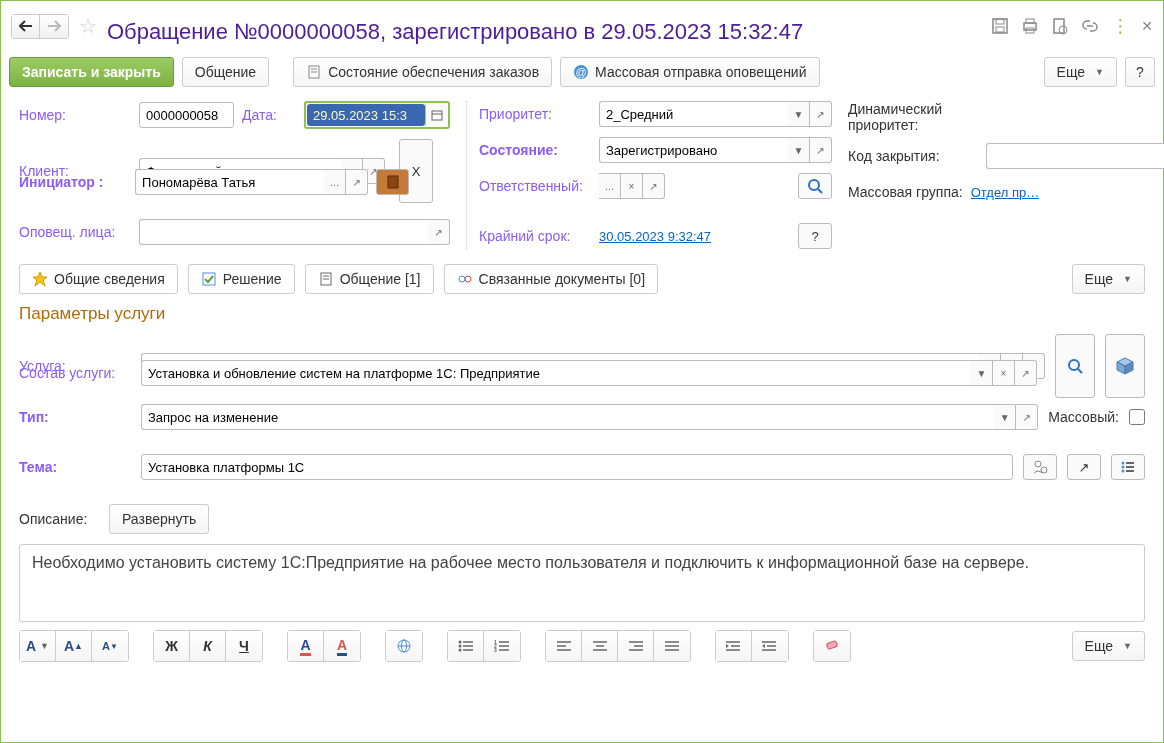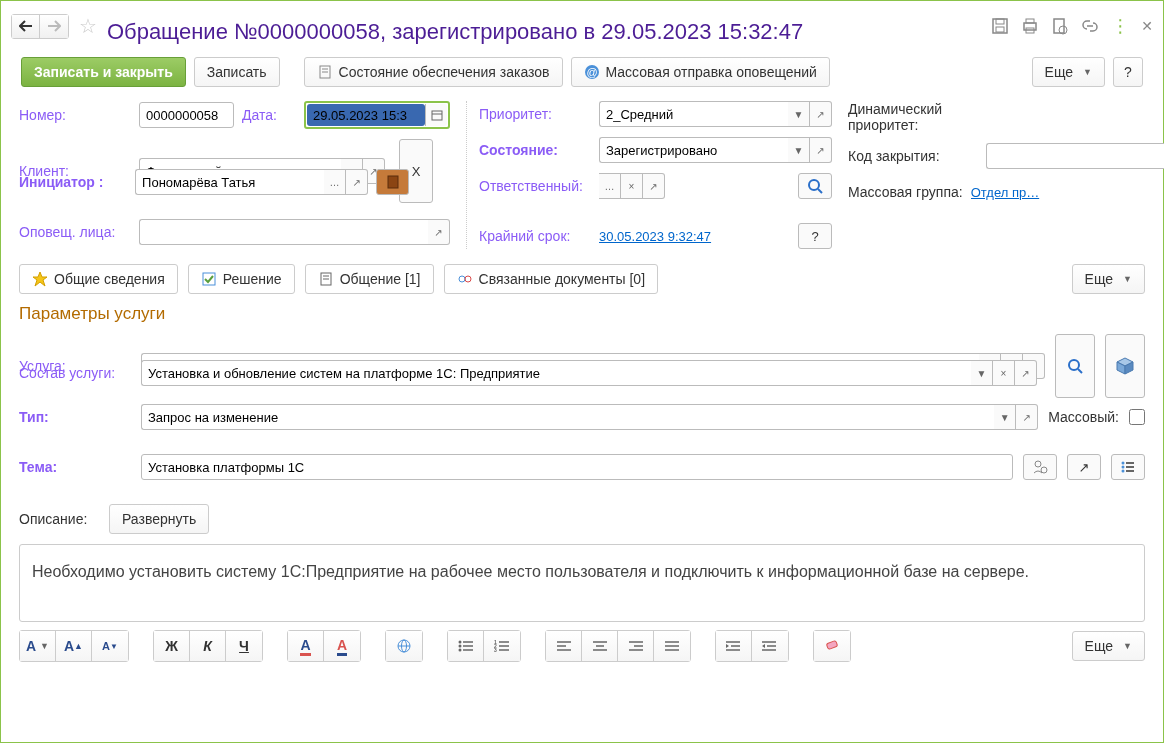--- a/index.html
+++ b/index.html
@@ -6,50 +6,50 @@
 body { background: #fff; font-size: 13px; color: #333; }
 .window { width: 1164px; height: 743px; border: 1px solid #8bc34a; display: flex; flex-direction: column; }
 .titlebar { display: flex; align-items: center; padding: 6px 10px; gap: 6px; }
 .nav-group { display: flex; border: 1px solid #ccc; border-radius: 3px; }
 .nav-btn { width: 28px; height: 23px; display: flex; align-items: center; justify-content: center; background: linear-gradient(#fff,#f0f0f0); cursor: pointer; border-right: 1px solid #ccc; }
 .nav-btn:last-child { border-right: none; }
 .star-icon { font-size: 20px; color: #ccc; margin: 0 4px; }
 .title-text { font-size: 22px; color: #4c1d95; flex: 1; white-space: nowrap; overflow: hidden; margin-top: 12px; }
 .title-icons { display: flex; gap: 12px; color: #888; font-size: 16px; align-items: center; }
 .title-icons span { cursor: pointer; }
-.toolbar { display: flex; align-items: center; padding: 6px 20px; gap: 8px; }
+.toolbar { display: flex; align-items: center; padding: 6px 8px; gap: 8px; }
 .btn { height: 30px; padding: 0 12px; border: 1px solid #ccc; border-radius: 3px; background: linear-gradient(#fff,#f5f5f5); display: inline-flex; align-items: center; gap: 6px; cursor: pointer; font-size: 14px; color: #333; }
 .btn-primary { background: linear-gradient(#9ccc65,#7cb342); color: #fff; border-color: #689f38; font-weight: bold; }
 .btn-icon { width: 30px; justify-content: center; padding: 0; }
 .spacer { flex: 1; }
 .form-area { padding: 8px 18px; display: flex; gap: 16px; border-bottom: 1px dotted transparent; }
 .form-col { display: flex; flex-direction: column; gap: 10px; }
 .col1 { width: 440px; }
 .col2 { width: 380px; border-left: 1px dotted #ccc; padding-left: 12px; }
 .col3 { flex: 1; }
 .form-row { display: flex; align-items: center; gap: 8px; min-height: 26px; }
 .label { width: 112px; font-size: 14px; color: #8b5cf6; }
 .label-narrow { width: 54px; }
 .input { height: 26px; border: 1px solid #bbb; border-radius: 3px; padding: 0 6px; font-size: 13px; background: #fff; flex: 1; min-width: 0; }
-.input-sel { background: #3968b0; color: #000000; }
+.input-sel { background: #3968b0; color: #fef9c3; }
 .combo { display: flex; flex: 1; }
 .combo .input { border-radius: 3px 0 0 3px; border-right: none; }
 .combo-btn { width: 22px; height: 26px; border: 1px solid #bbb; border-left: none; background: #fafafa; display: flex; align-items: center; justify-content: center; font-size: 10px; color: #666; cursor: pointer; }
 .combo-btn.last { border-radius: 0 3px 3px 0; }
 .sq-btn { width: 34px; height: 26px; border: 1px solid #bbb; border-radius: 3px; background: #fafafa; display: flex; align-items: center; justify-content: center; cursor: pointer; }
 .sq-btn.tall { height: 64px; }
 .sq-btn.vtall { height: 64px; width: 40px; }
 .date-highlight { border: 2px solid #8bc34a; border-radius: 3px; padding: 1px; display: flex; }
 .link { color: #0066cc; text-decoration: underline; cursor: pointer; }
 .tabs-row { display: flex; align-items: center; padding: 6px 18px; gap: 10px; }
 .tab-btn { height: 30px; padding: 0 12px; border: 1px solid #ccc; border-radius: 3px; background: #fff; display: inline-flex; align-items: center; gap: 6px; cursor: pointer; font-size: 14px; }
 .sect-title { color: #b36b00; font-size: 17px; padding: 4px 18px; }
 .wide-row { padding: 6px 18px; display: flex; align-items: center; gap: 10px; }
 .wide-row .label { width: 112px; }
-.desc-box { margin: 4px 18px; border: 1px solid #ccc; border-radius: 3px; padding: 15px 12px; font-size: 16px; color: #444; line-height: 1.5; height: 78px; }
+.desc-box { margin: 4px 18px; border: 1px solid #ccc; border-radius: 3px; padding: 6px 12px; font-size: 16px; color: #444; line-height: 1.5; height: 78px; }
 .rt-toolbar { margin: 4px 18px; display: flex; align-items: center; gap: 6px; }
 .rt-group { display: flex; border: 1px solid #ccc; border-radius: 3px; }
 .rt-btn { width: 36px; height: 30px; display: flex; align-items: center; justify-content: center; border-right: 1px solid #ccc; background: linear-gradient(#fff,#f5f5f5); cursor: pointer; font-size: 14px; font-weight: bold; }
 .rt-btn:last-child { border-right: none; }
 .drop-arrow { font-size: 9px; color: #666; margin-left: 4px; }
 svg { display: block; }
 .bold-label { font-weight: bold; }
 </style>
 </head>
 <body>
@@ -97,21 +97,21 @@
             <path d="M6 12 A4 4 0 0 1 6 4 L9 4 M12 6 A4 4 0 0 1 12 14 L9 14 M6 9 H12" stroke="#888" stroke-width="1.5" fill="none"></path>
           </svg>
         </span>
       <span style="color:#8bc34a;font-size:18px;">⋮</span>
       <span style="font-size:14px;">✕</span>
     </div>
   </div>
 
   <div class="toolbar">
     <button class="btn btn-primary">Записать и закрыть</button>
-    <button class="btn">Записать</button>
+    <button class="btn">Общение</button>
     <div style="width:8px"></div>
     <button class="btn">
       <svg width="16" height="16" viewBox="0 0 16 16">
           <rect x="3" y="2" width="10" height="12" fill="none" stroke="#888"></rect>
           <line x1="5" y1="5" x2="11" y2="5" stroke="#888"></line>
           <line x1="5" y1="8" x2="11" y2="8" stroke="#888"></line>
         </svg>
       <span>Состояние обеспечения заказов</span>
     </button>
     <button class="btn">

